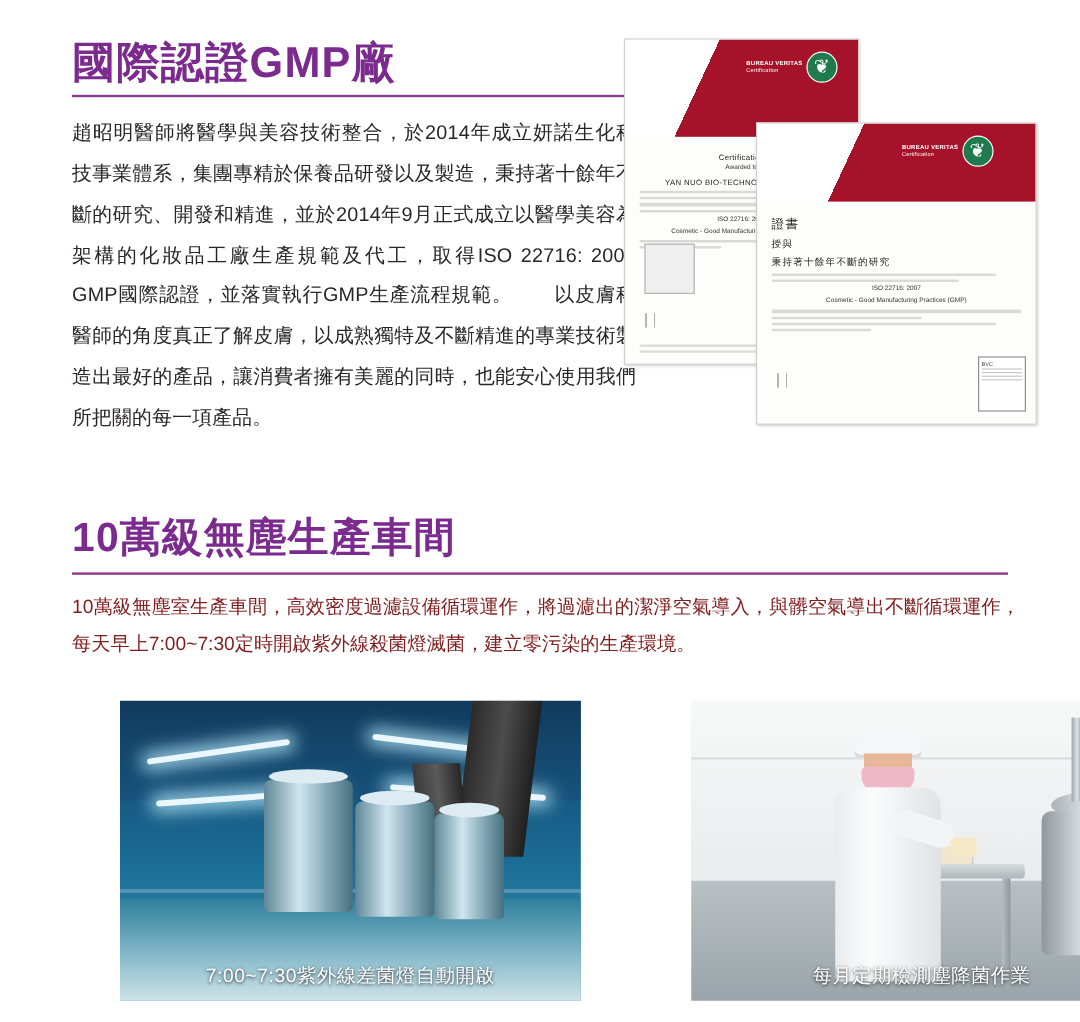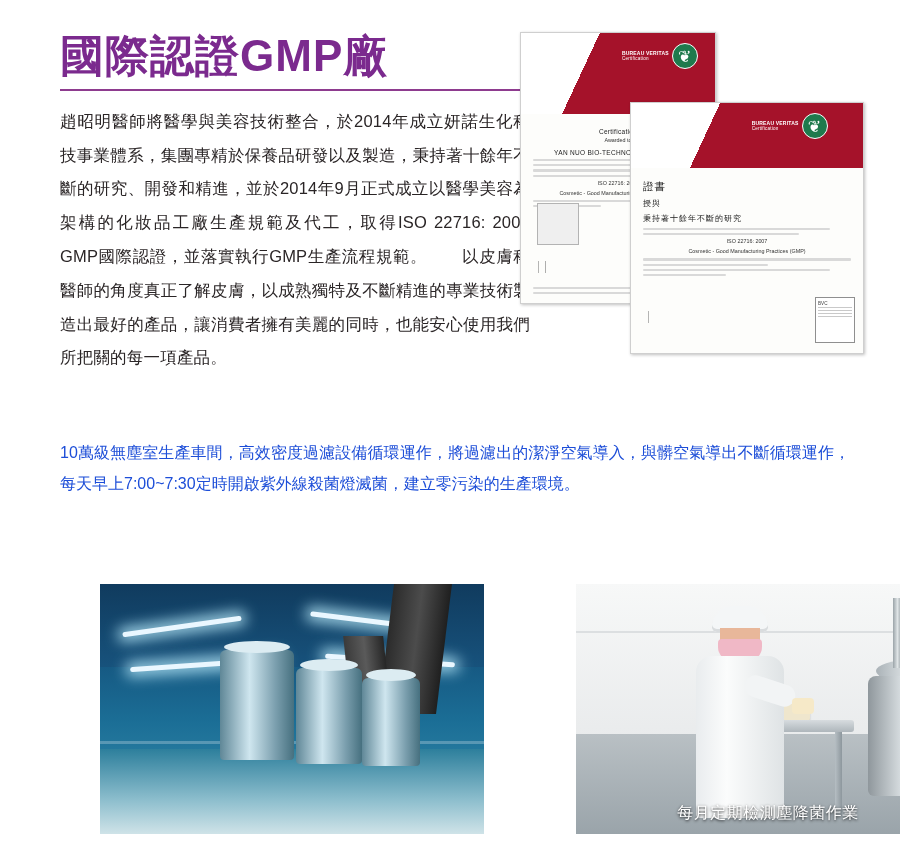--- a/index.html
+++ b/index.html
@@ -16,21 +16,21 @@
 
   
   .sec1 { position: relative; padding: 30px 0 0 0; }
   .h1-wrap {
     margin-left: 60px;
     width: 470px;
     border-bottom: 2px solid #8e3b8f;
     padding-bottom: 6px;
   }
   .h1 {
-    font-size: 44px;
+    font-size: 36px;
     font-weight: bold;
     color: #7b2a8e;
     letter-spacing: 1px;
     line-height: 1.2;
     margin: 0;
   }
   .body1 {
     margin: 14px 0 0 60px;
     width: 470px;
     font-size: 16.5px;
@@ -132,21 +132,21 @@
     color: #7b2a8e;
     letter-spacing: 1px;
     margin: 0;
   }
   .body2 {
     margin: 12px 0 0 60px;
     width: 790px;
     font-size: 16px;
     line-height: 1.95;
     text-align: justify;
-    color: #1d4ed8;
+    color: #7f1d1d;
   }
 
   
   .photos {
     position: absolute; left: 60px; top: 143px;
     display: flex; gap: 12px;
   }
   .photo {
     position: relative; width: 384px; height: 250px; overflow: hidden;
   }
@@ -354,20 +354,23 @@
             <div class="sbox"></div>
           </div>
         </div>
       </div>
 
     </div>
   </section>
 
   <section class="sec2">
 
+    <div class="h2-wrap">
+      <h2 class="h2">10萬級無塵生產車間</h2>
+    </div>
 
     <div class="body2">10萬級無塵室生產車間，高效密度過濾設備循環運作，將過濾出的潔淨空氣導入，與髒空氣導出不斷循環運作，每天早上7:00~7:30定時開啟紫外線殺菌燈滅菌，建立零污染的生產環境。</div>
 
     <div class="photos">
 
       <figure class="photo p1">
         <div class="ceiling"></div>
         <div class="tube t1"></div>
         <div class="tube t2"></div>
         <div class="tube t3"></div>
@@ -378,20 +381,21 @@
         <div class="floor"></div>
         <div class="tank k1">
             <div class="tanklid"></div>
           </div>
         <div class="tank k2">
             <div class="tanklid"></div>
           </div>
         <div class="tank k3">
             <div class="tanklid"></div>
           </div>
+        <figcaption class="caption">7:00~7:30紫外線差菌燈自動開啟</figcaption>
       </figure>
 
       <figure class="photo p2">
         <div class="wall">
             <div class="wallline"></div>
           </div>
         <div class="floor2"></div>
         <div class="vessel-lid"></div>
         <div class="vessel"></div>
         <div class="pipe"></div>

